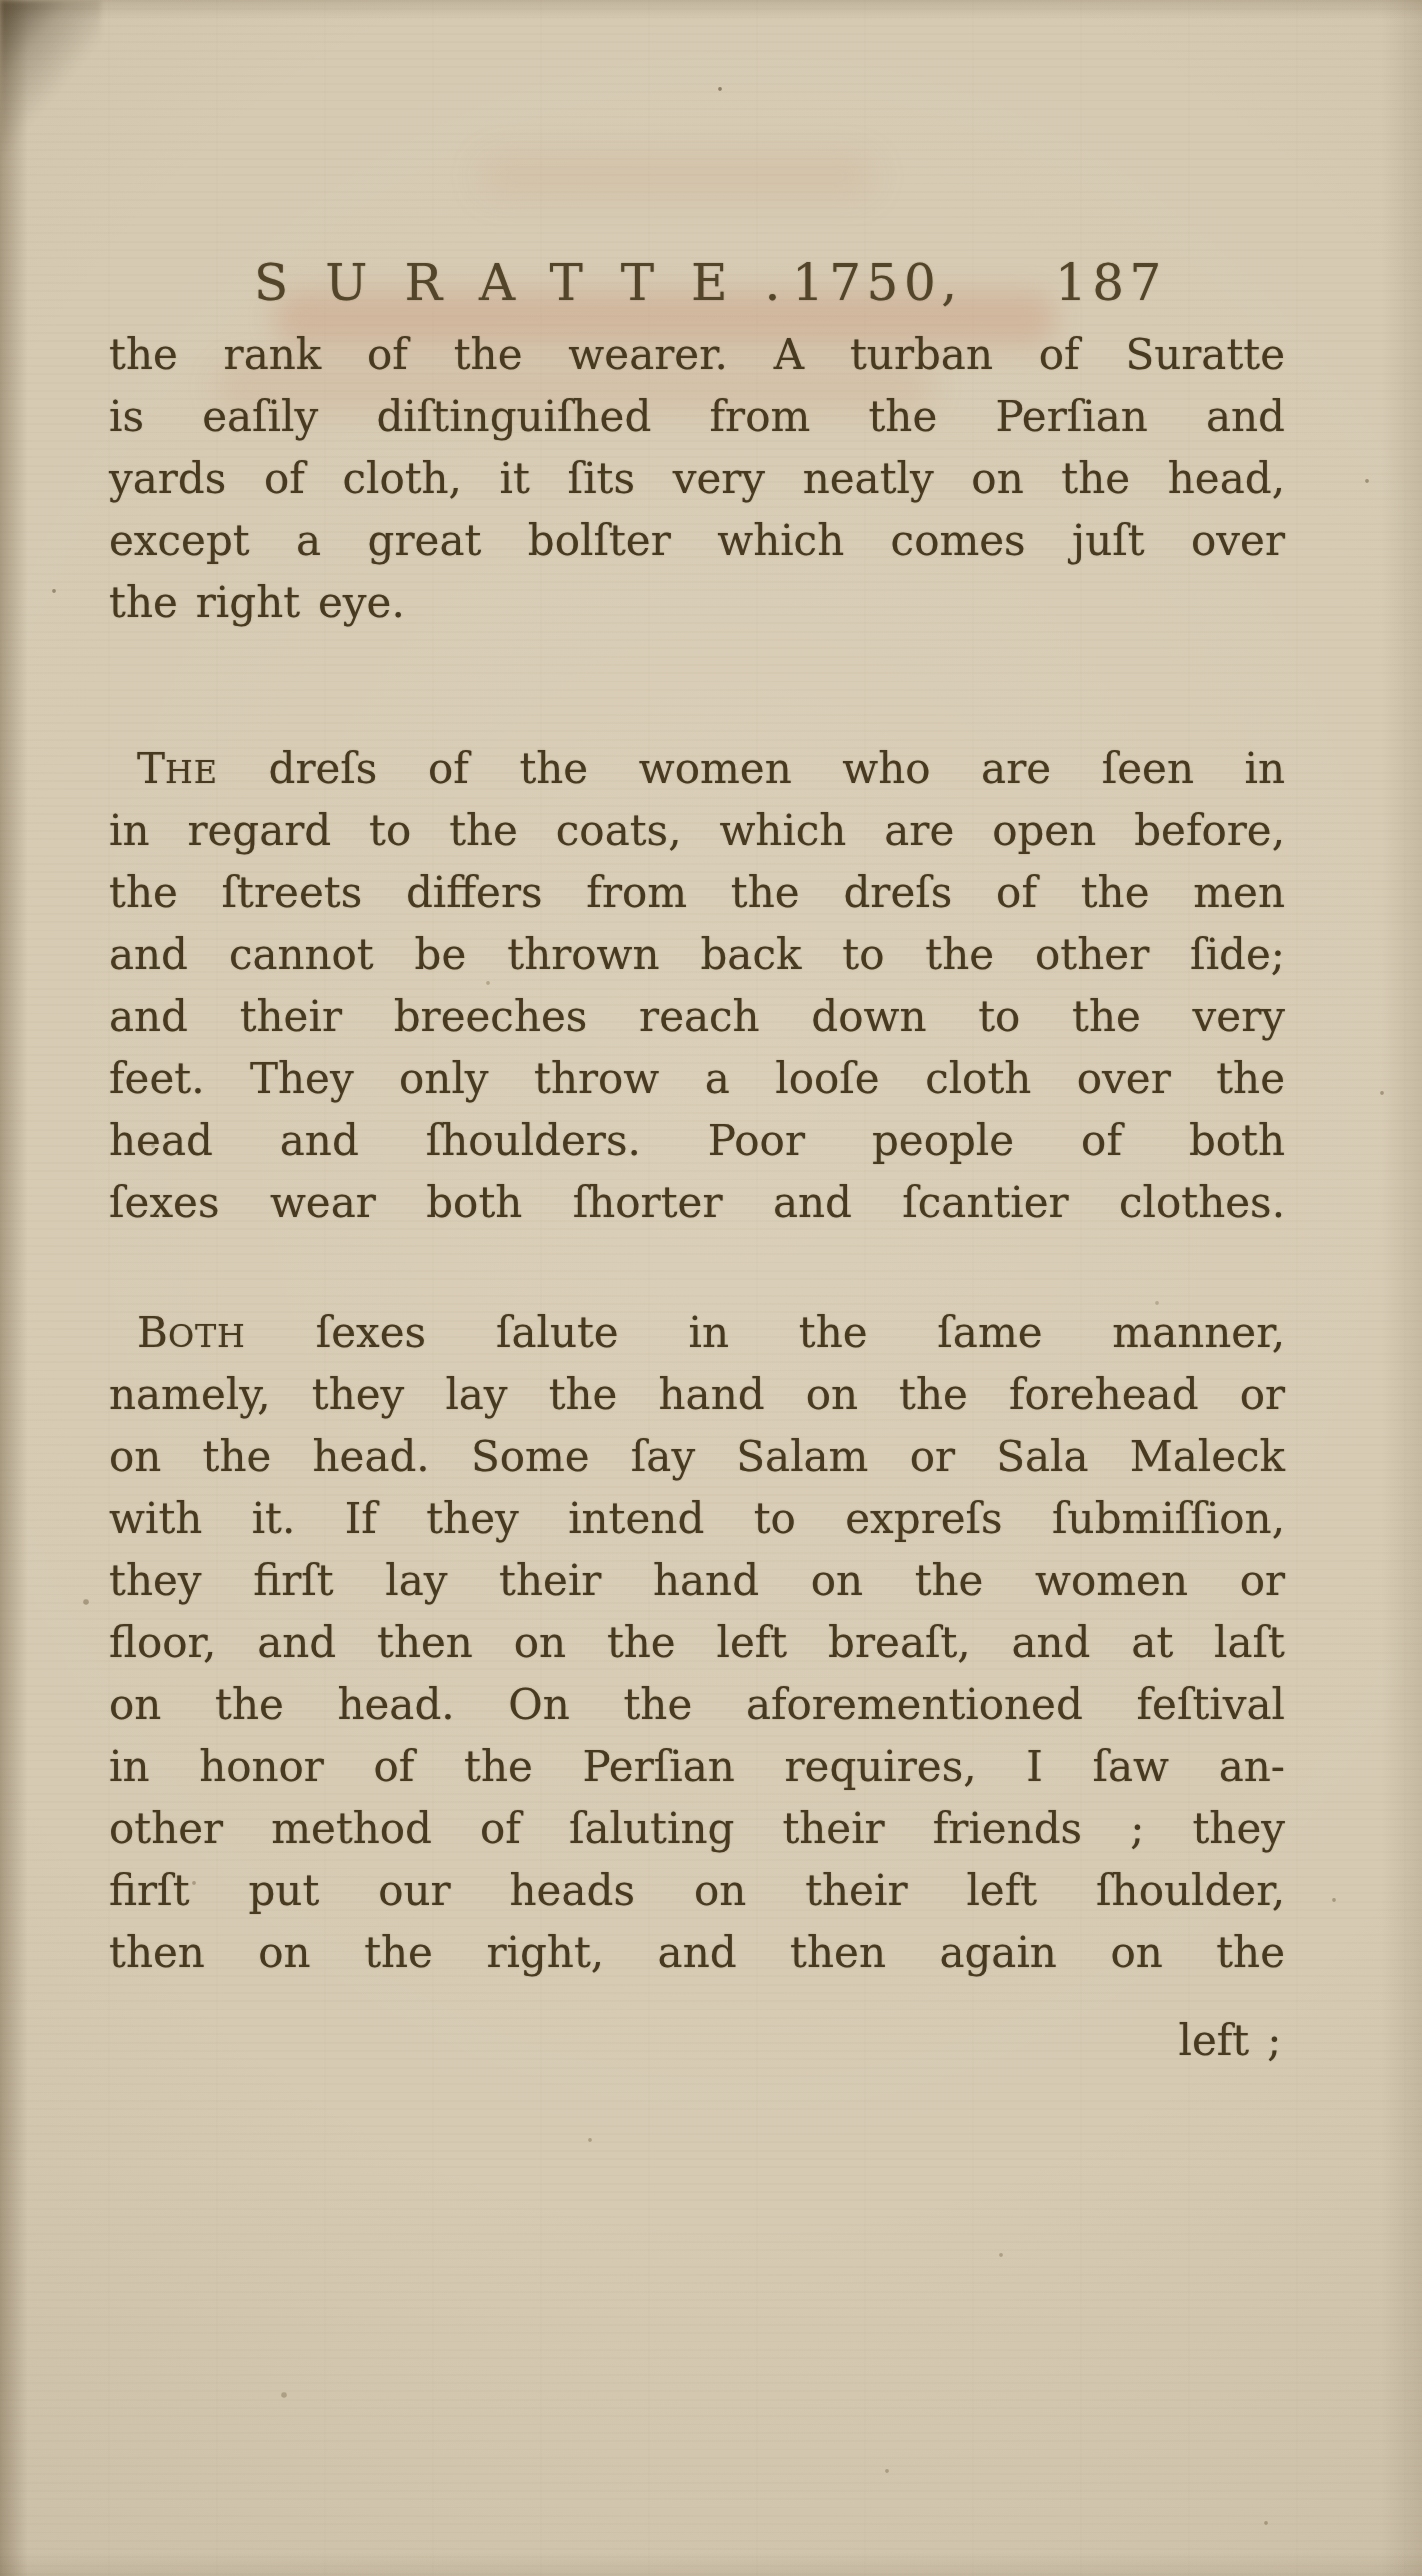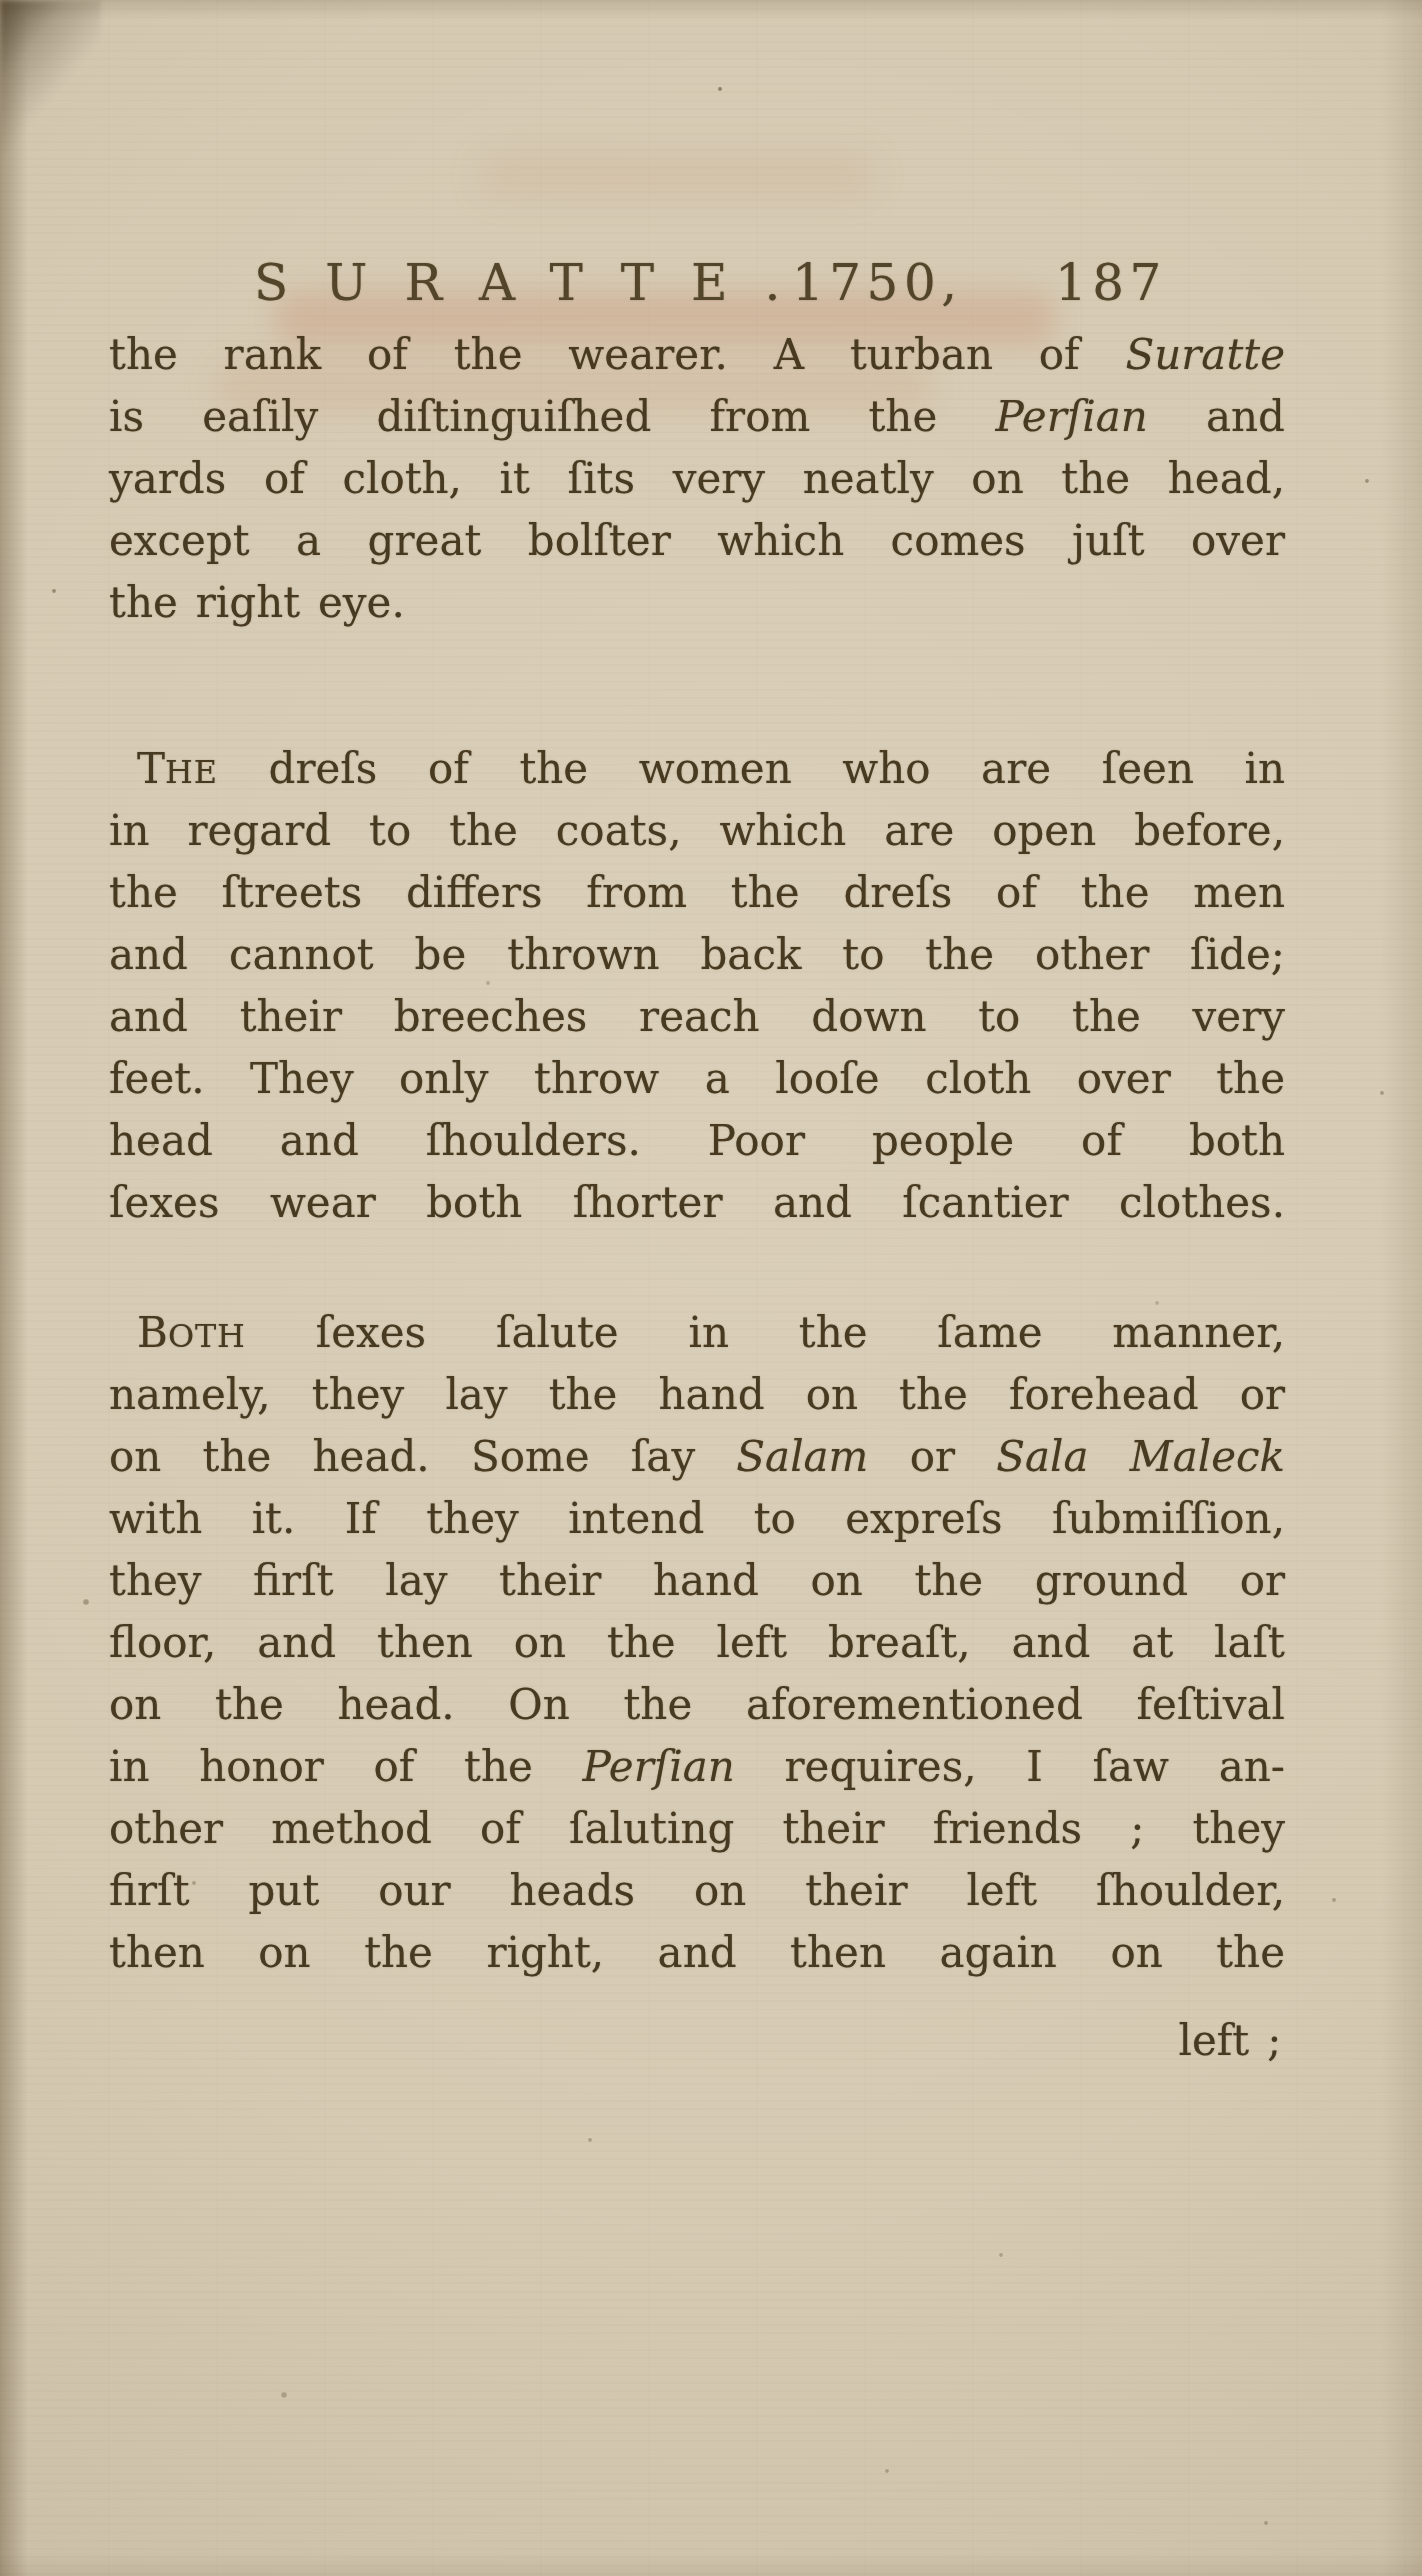--- a/index.html
+++ b/index.html
@@ -63,21 +63,21 @@
     position:absolute;left:109px;top:324px;width:1176px;
     font-size:42px;line-height:62px;word-spacing:4.6px;
     text-shadow:0 0 1.2px rgba(71,58,33,0.5);
   }
   .para{margin:0;}
   .para.p2{margin-top:104px;}
   .para.p3{margin-top:68px;}
   .para.indent .line:first-child{text-indent:28px;}
   .line{text-align:justify;text-align-last:justify;height:62px;}
   .line.left{text-align:left;text-align-last:left;}
-  .it{font-style:italic;}
+  .it{}
   .sc{font-size:0.76em;letter-spacing:0.9px;}
   .catchword{text-align:right;line-height:62px;margin-top:26px;padding-right:3.7px;
     font-size:42px;text-shadow:0 0 1.2px rgba(71,58,33,0.5);}
 </style>
 </head>
 <body>
 
 <div class="texture"></div>
 <div class="bleed bleed1"></div>
 <div class="bleed bleed2"></div>
@@ -112,21 +112,21 @@
       <div class="line"><span>and their breeches reach down to the very</span></div>
       <div class="line"><span>feet. They only throw a looſe cloth over the</span></div>
       <div class="line"><span>head and ſhoulders. Poor people of both</span></div>
       <div class="line"><span>ſexes wear both ſhorter and ſcantier clothes.</span></div>
     </div>
     <div class="para p3 indent">
       <div class="line"><span>B</span><span class="sc">OTH</span><span> ſexes ſalute in the ſame manner,</span></div>
       <div class="line"><span>namely, they lay the hand on the forehead or</span></div>
       <div class="line"><span>on the head. Some ſay </span><span class="it">Salam</span><span> or </span><span class="it">Sala Maleck</span></div>
       <div class="line"><span>with it. If they intend to expreſs ſubmiſſion,</span></div>
-      <div class="line"><span>they firſt lay their hand on the ground or</span></div>
+      <div class="line"><span>they firſt lay their hand on the women or</span></div>
       <div class="line"><span>floor, and then on the left breaſt, and at laſt</span></div>
       <div class="line"><span>on the head. On the aforementioned feſtival</span></div>
       <div class="line"><span>in honor of the </span><span class="it">Perſian</span><span> requires, I ſaw an-</span></div>
       <div class="line"><span>other method of ſaluting their friends ; they</span></div>
       <div class="line"><span>firſt put our heads on their left ſhoulder,</span></div>
       <div class="line"><span>then on the right, and then again on the</span></div>
     </div>
     <div class="catchword">left ;</div>
   </div>
 

